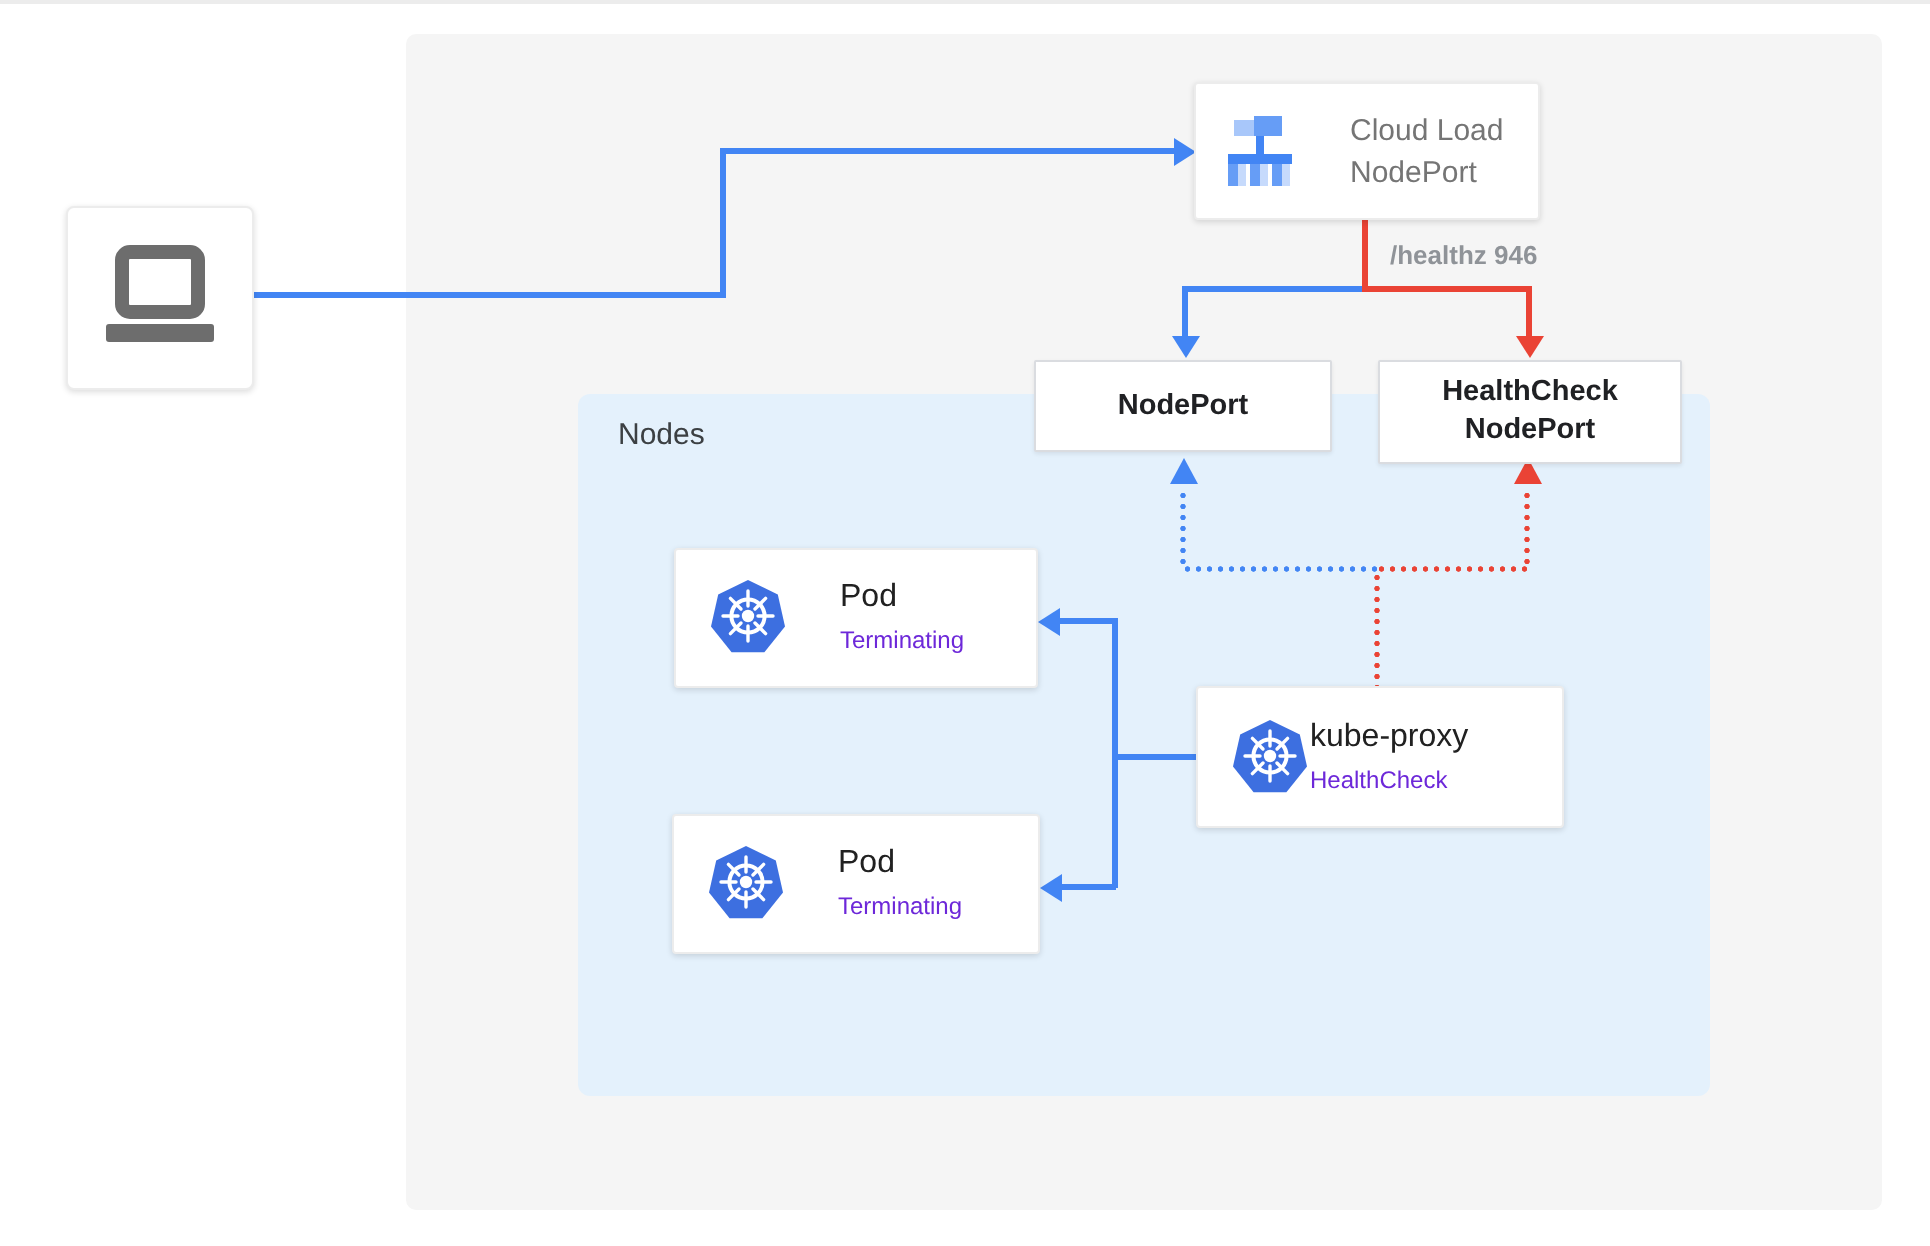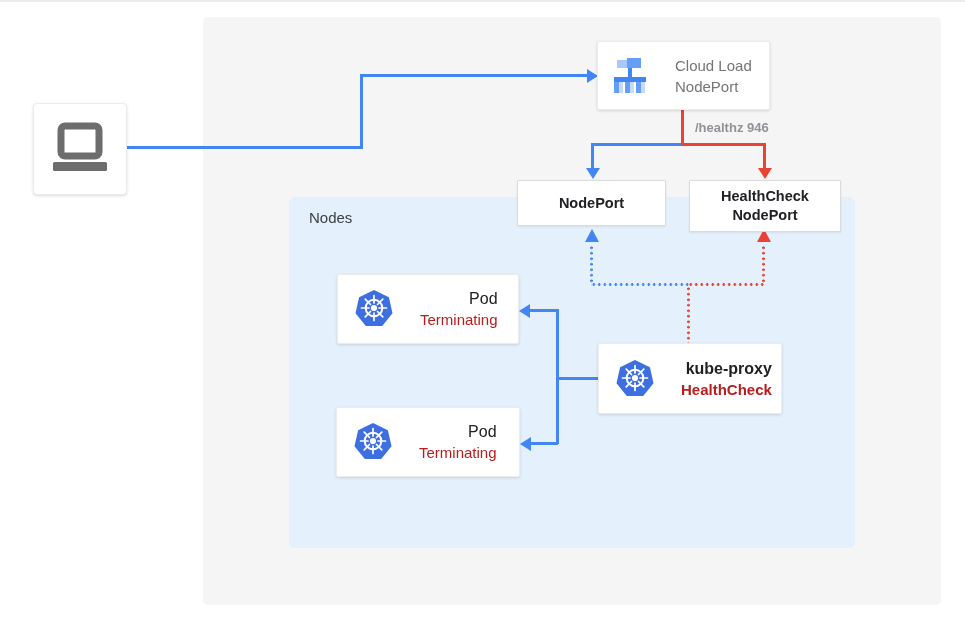--- a/index.html
+++ b/index.html
@@ -21,22 +21,22 @@
   }
   .port-card{
     position:absolute;background:#ffffff;border:1px solid #dadce0;border-radius:1px;
     box-sizing:border-box;display:flex;flex-direction:column;align-items:center;justify-content:center;
     box-shadow:0 1px 2px rgba(0,0,0,0.08);
   }
   .port-label{font-size:14.5px;font-weight:700;color:#202124;line-height:19px;text-align:center;}
 
   .card .icon-wrap{flex:0 0 auto;display:flex;align-items:center;justify-content:center;}
   .card .texts{display:flex;flex-direction:column;justify-content:center;}
-  .card-title{font-size:16px;color:#212121;line-height:22px;text-align:right;}
-  .card-sub{font-size:15px;color:#b91c1c;line-height:20px;}
+  .card-title{font-size:16px;color:#212121;line-height:22px;}
+  .card-sub{font-size:12px;color:#6d28d9;line-height:20px;}
   .clb-text{font-size:15px;color:#757575;line-height:21px;}
 
   .healthz{position:absolute;left:695px;top:120px;font-size:13px;font-weight:700;color:#8f9398;}
 
   
   .seg{position:absolute;}
   .blue{background:#4285f4;}
   .red{background:#ea4335;}
   .h{height:3px;} .v{width:3px;}
 
@@ -168,21 +168,21 @@
     <svg width="40" height="40" viewBox="0 0 40 40">
         <use href="#k8s-wheel"></use>
       </svg>
   </span>
   <span class="texts">
     <span class="card-title">Pod</span>
     <span class="card-sub">Terminating</span>
   </span>
 </div>
 
-<div class="card" style="left:598px;top:343px;width:184px;height:71px;padding-left:16px;gap:26px;font-weight:bold;">
+<div class="card" style="left:598px;top:343px;width:184px;height:71px;padding-left:16px;">
   <span class="icon-wrap">
     <svg width="40" height="40" viewBox="0 0 40 40">
         <use href="#k8s-wheel"></use>
       </svg>
   </span>
   <span class="texts">
     <span class="card-title">kube-proxy</span>
     <span class="card-sub">HealthCheck</span>
   </span>
 </div>

